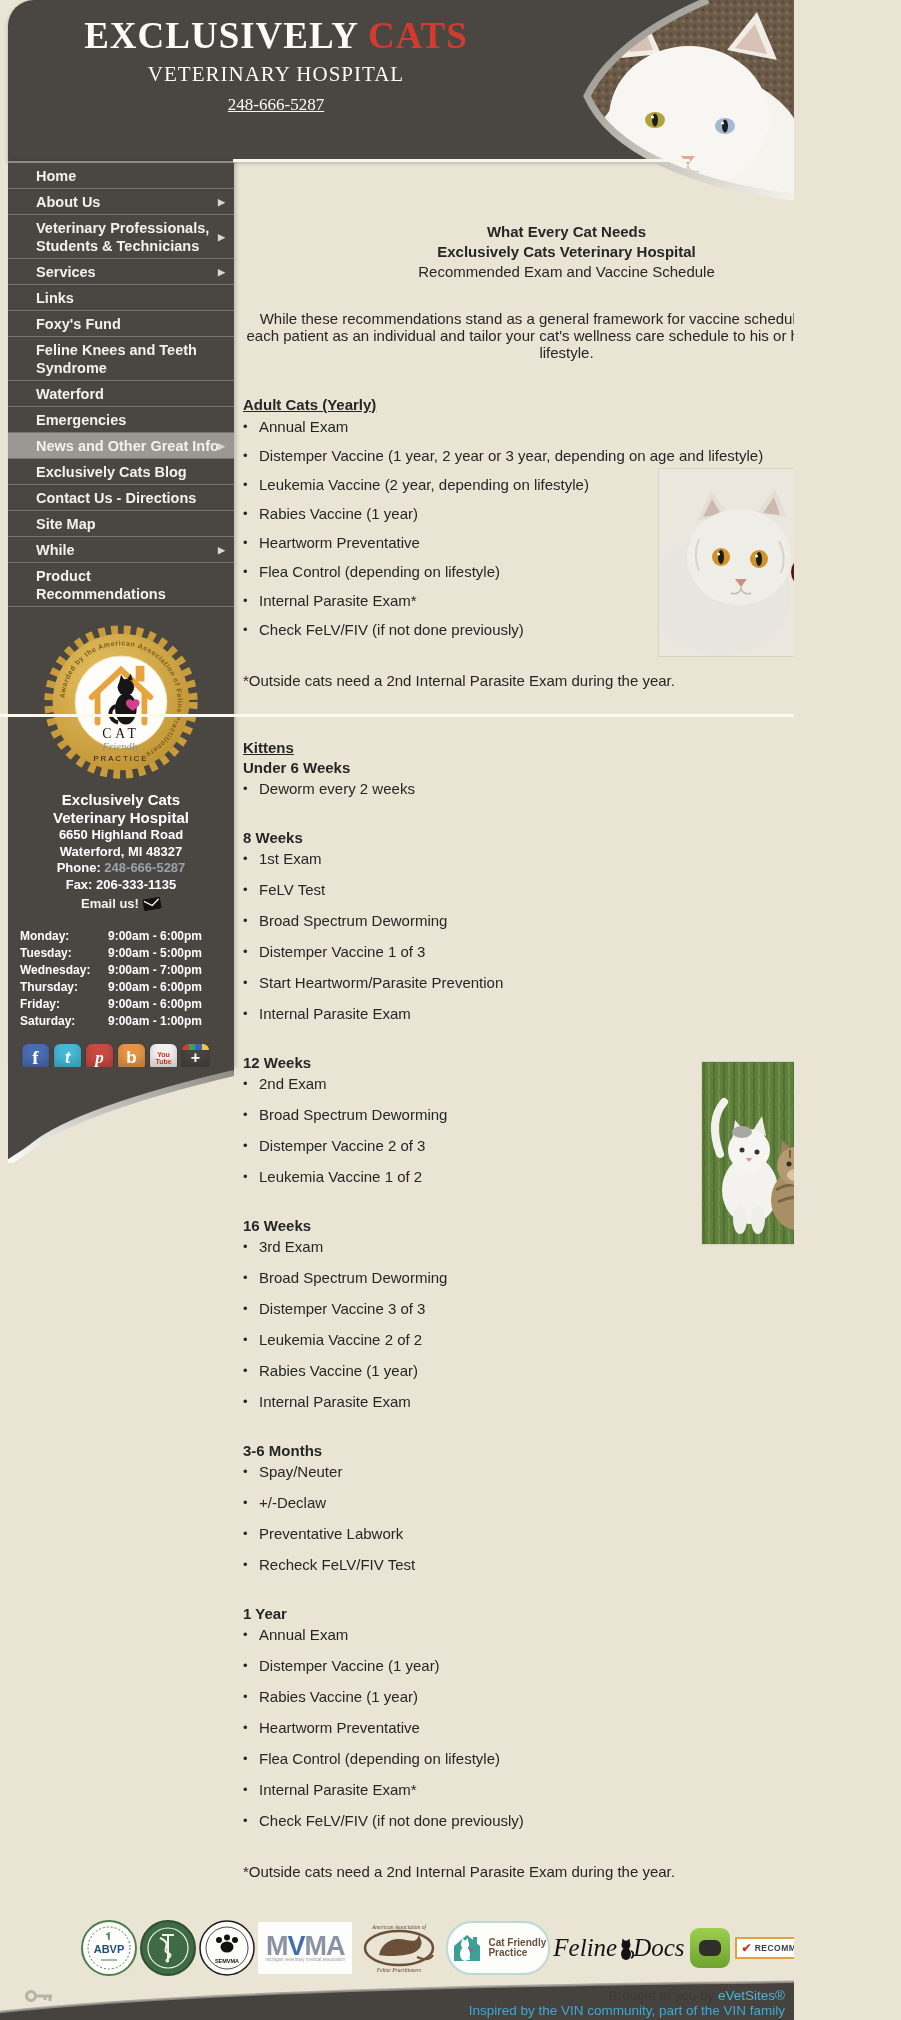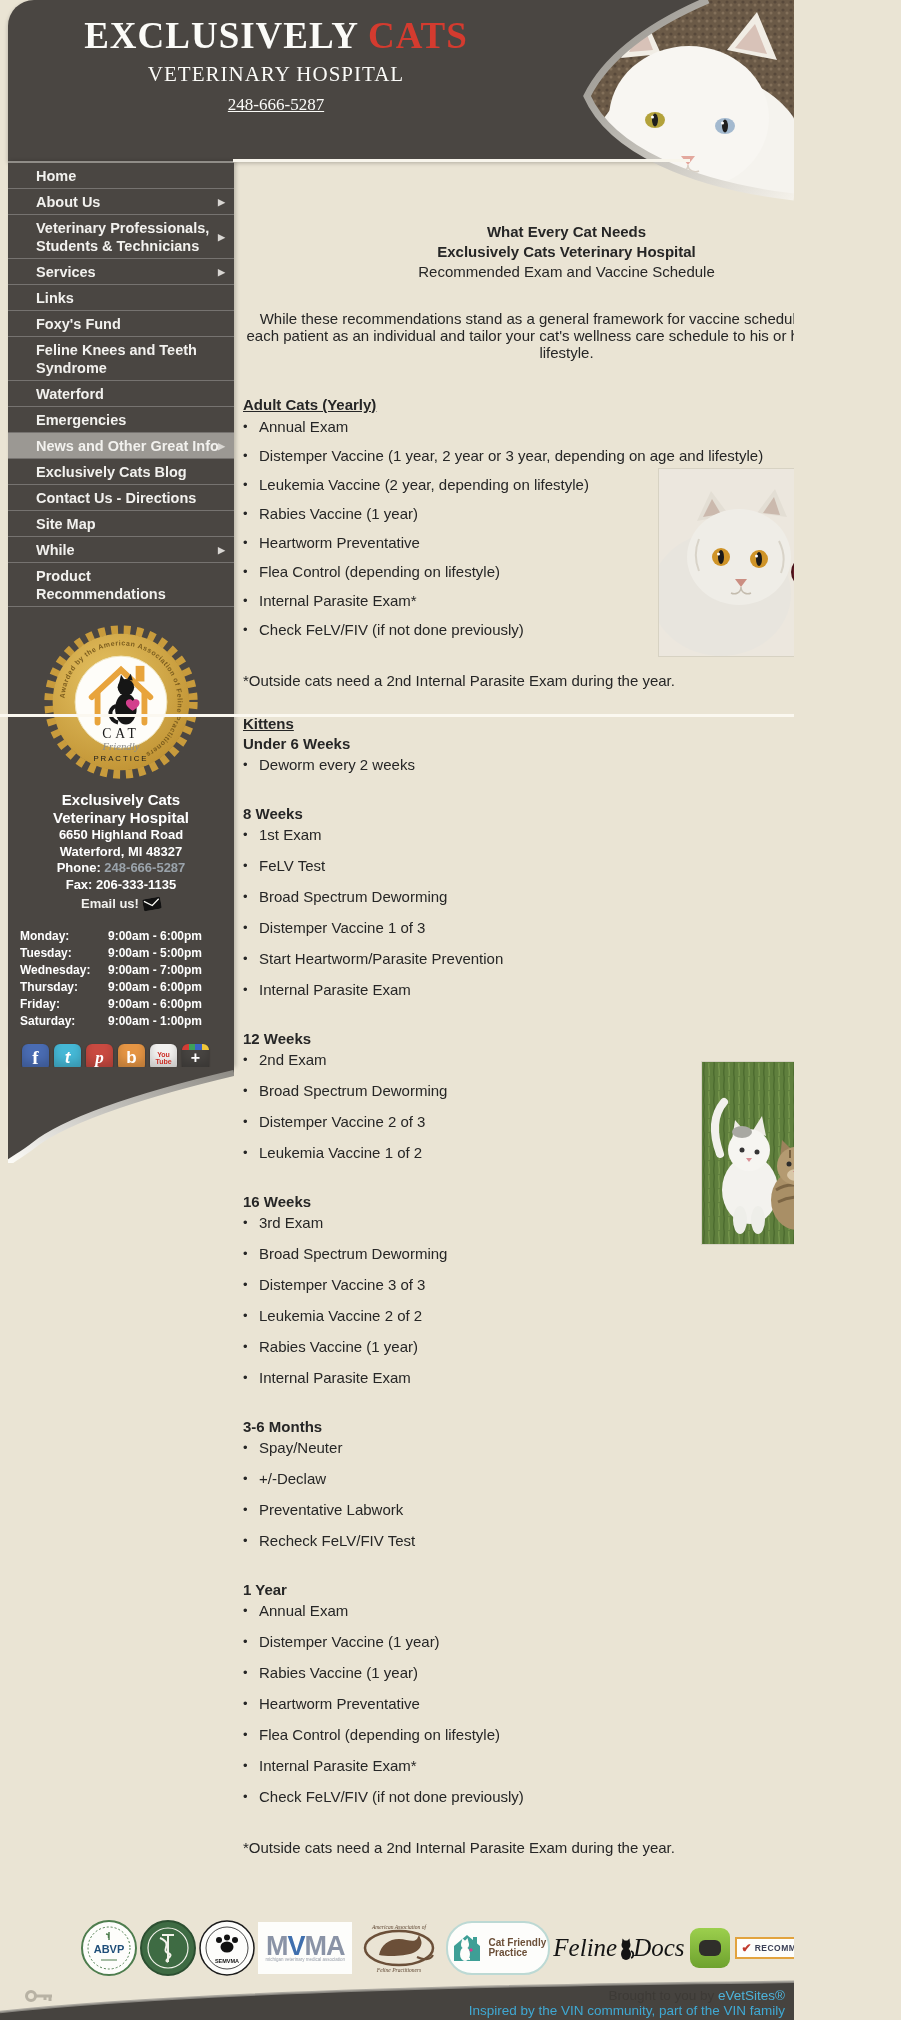--- a/index.html
+++ b/index.html
@@ -49,21 +49,21 @@
   .head-block{margin-top:52px;text-align:center;line-height:20px;}
   .hb-b{font-weight:bold;}
   .intro{margin-top:28px;text-align:center;line-height:17px;}
   .adult-block{margin-top:34px;}
   .sec-title{font-weight:bold;line-height:19px;}
   .und{text-decoration:underline;}
   .blist .li{display:flex;margin-top:10px;}
   .blist .li:first-of-type{margin-top:3px;}
   .blist .blt{width:16px;flex:none;font-size:13px;}
   .note{margin-top:32px;}
-  .kittens-block{margin-top:24px;}
+  .kittens-block{margin-top:48px;}
   .ksec .sec{margin-top:30px;}
   .ksec .sec:first-of-type{margin-top:1px;}
   .ksec .blist .li{margin-top:12px;}
   .ksec .blist .li:first-of-type{margin-top:2px;}
   .photo{position:absolute;z-index:4;box-shadow:0 0 0 1px rgba(0,0,0,.08);}
   .exam-photo{left:659px;top:469px;}
   .kittens-photo{left:702px;top:1062px;}
 
   
   .logos{position:absolute;left:8px;top:1920px;width:901px;display:flex;justify-content:center;align-items:center;gap:3px;z-index:5;}

